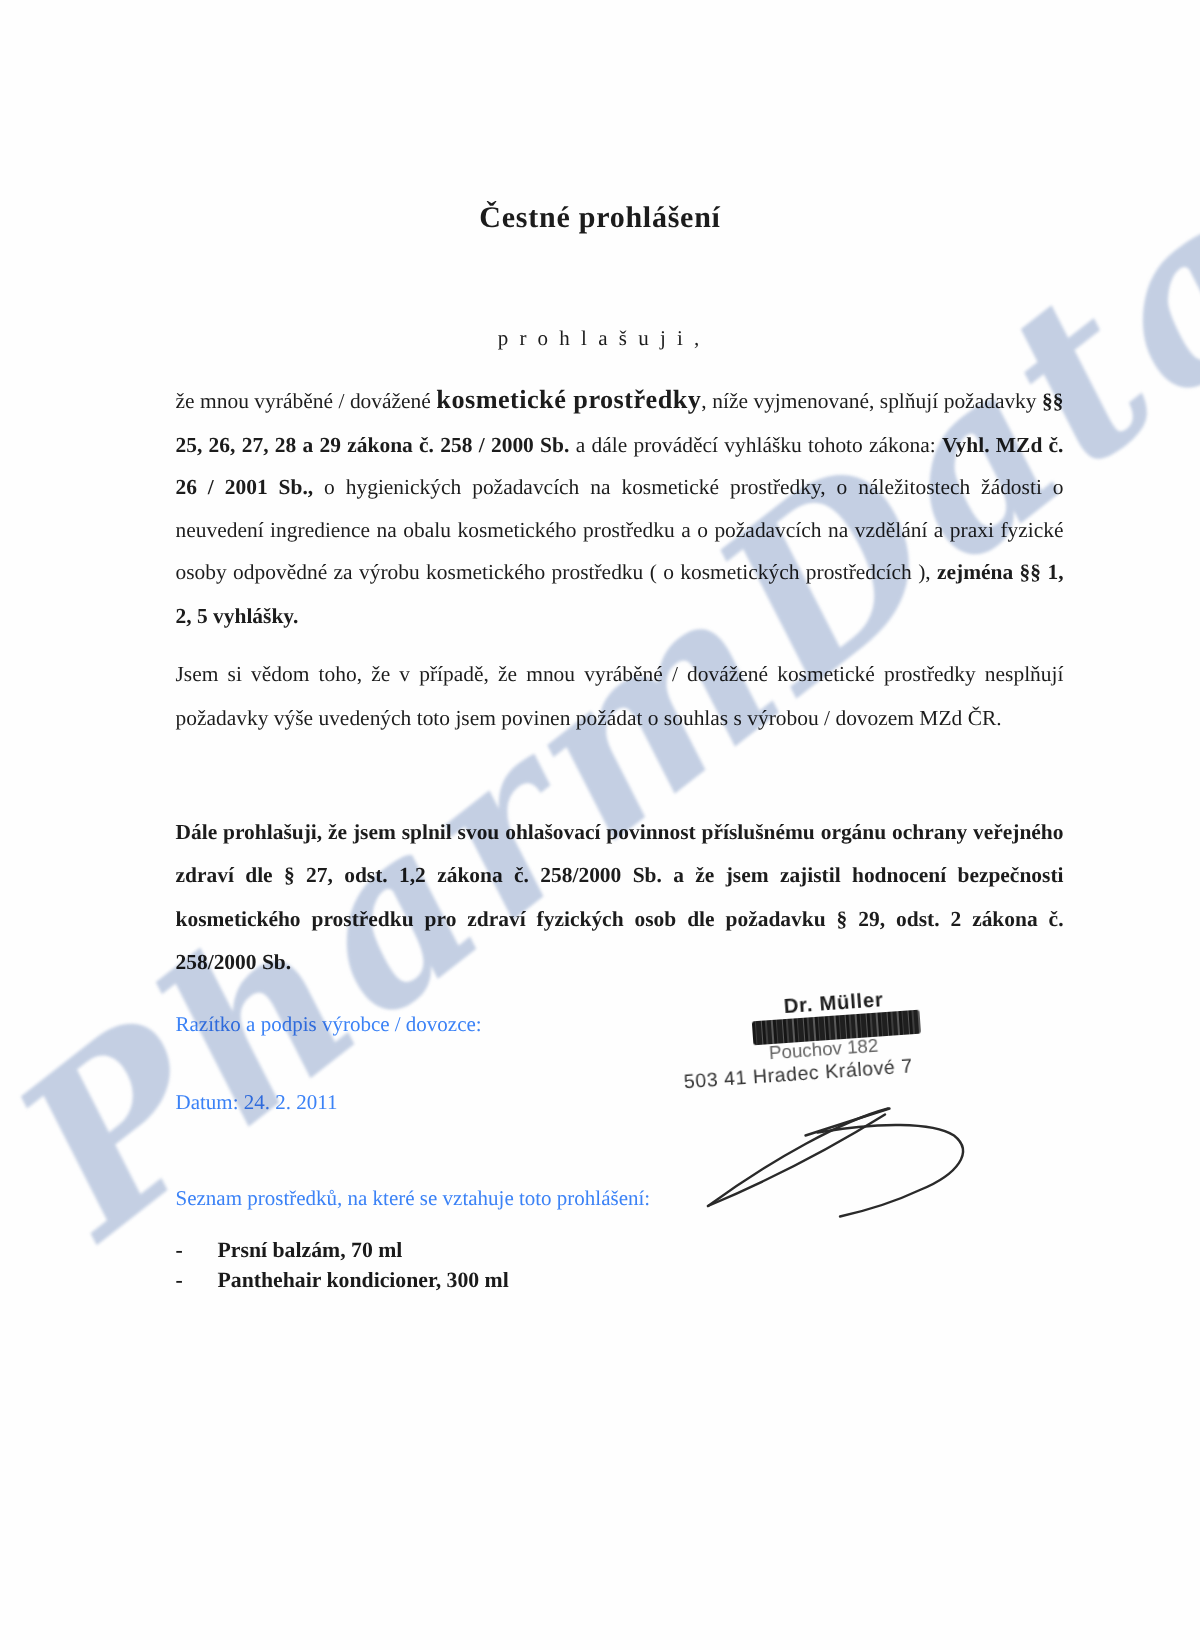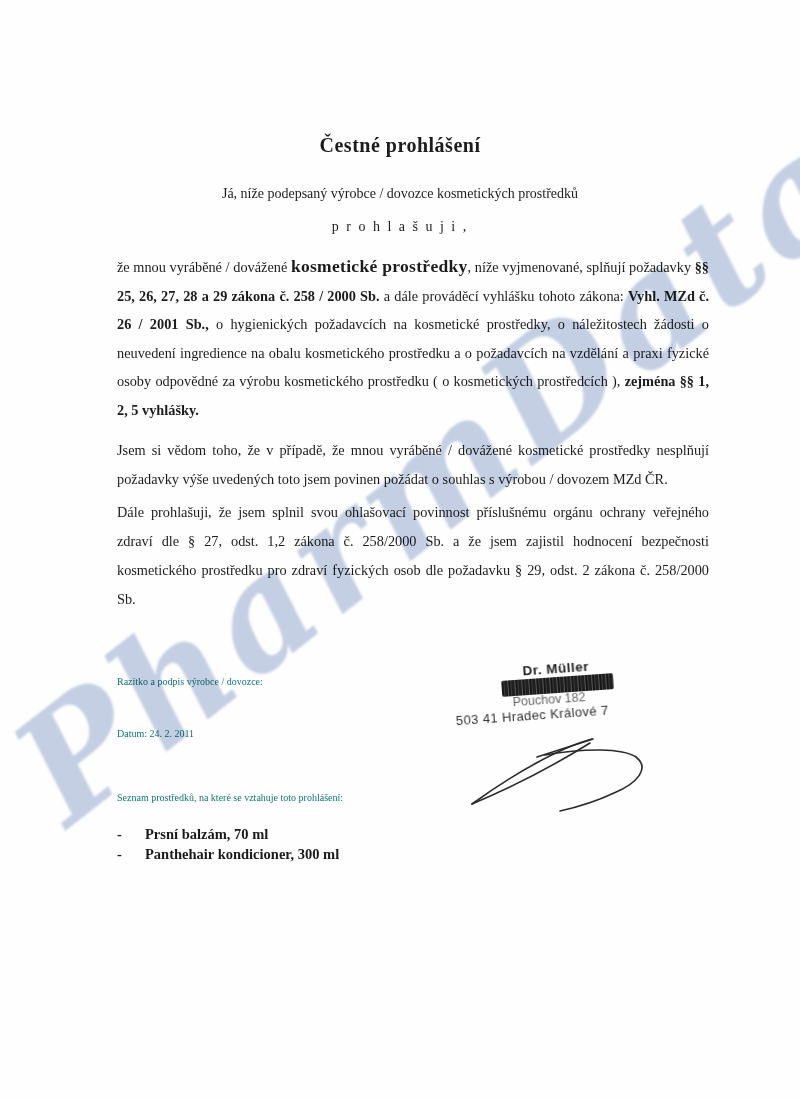--- a/index.html
+++ b/index.html
@@ -30,24 +30,24 @@
   .intro{top:186px;font-size:14px;}
   .declare{top:219px;font-size:14px;font-weight:normal;letter-spacing:2px;}
 
   .para{
     position:absolute;left:117px;width:592px;
     font-size:14.3px;line-height:28.5px;text-align:justify;
     color:#1c1c1c;
   }
   .p1{top:252px;}
   .p2{top:436px;}
-  .p3{top:498px;line-height:29px;}
+  .p3{top:541px;line-height:29px;font-weight:bold;}
   .big-em{font-size:17.5px;font-weight:bold;letter-spacing:0.3px;}
 
-  .label-line{position:absolute;left:117px;font-size:10px;color:#0f766e;}
+  .label-line{position:absolute;left:117px;font-size:14px;color:#3b82f6;}
   .stamp-label{top:676px;}
   .date-line{top:728px;text-align:right;}
   .list-heading{top:792px;}
 
   
   .stamp{
     position:absolute;left:452px;top:660px;width:240px;z-index:2;
     transform:rotate(-4deg);
     font-family:"Liberation Sans", sans-serif;
   }
@@ -75,21 +75,20 @@
 <body>
 
 <div class="page">
 
   <div class="watermark" style="color:#8fa5cc;">PharmData s.r.o.</div>
 
   <div class="doc">
 
     <div class="center-line title">Čestné prohlášení</div>
 
-    <div class="center-line intro">Já, níže podepsaný výrobce / dovozce kosmetických prostředků</div>
 
     <div class="center-line declare">p r o h l a š u j i ,</div>
 
     <div class="para p1"><span>že mnou vyráběné / dovážené  </span><span class="big-em">kosmetické prostředky</span><span>,  níže vyjmenované, splňují požadavky </span><span style="font-weight: bold;">§§ 25, 26, 27, 28 a 29 zákona č. 258 / 2000 Sb.</span><span> a dále prováděcí vyhlášku tohoto zákona: </span><span style="font-weight: bold;">Vyhl. MZd č. 26 / 2001 Sb.,</span><span> o hygienických požadavcích na kosmetické prostředky, o náležitostech žádosti o neuvedení ingredience na obalu kosmetického prostředku a o požadavcích na vzdělání a praxi fyzické osoby odpovědné za výrobu kosmetického prostředku ( o kosmetických prostředcích ), </span><span style="font-weight: bold;">zejména §§ 1, 2, 5 vyhlášky.</span></div>
 
     <div class="para p2">Jsem si vědom toho, že v případě, že mnou vyráběné / dovážené kosmetické prostředky nesplňují požadavky výše uvedených toto jsem povinen požádat o souhlas s výrobou / dovozem MZd ČR.</div>
 
     <div class="para p3">Dále prohlašuji, že jsem splnil svou ohlašovací povinnost příslušnému orgánu ochrany veřejného zdraví dle § 27, odst. 1,2 zákona č. 258/2000 Sb. a že jsem zajistil hodnocení bezpečnosti kosmetického prostředku pro zdraví fyzických osob dle požadavku § 29, odst. 2 zákona č. 258/2000 Sb.</div>
 
     <div class="label-line stamp-label">Razítko a podpis výrobce / dovozce:</div>

